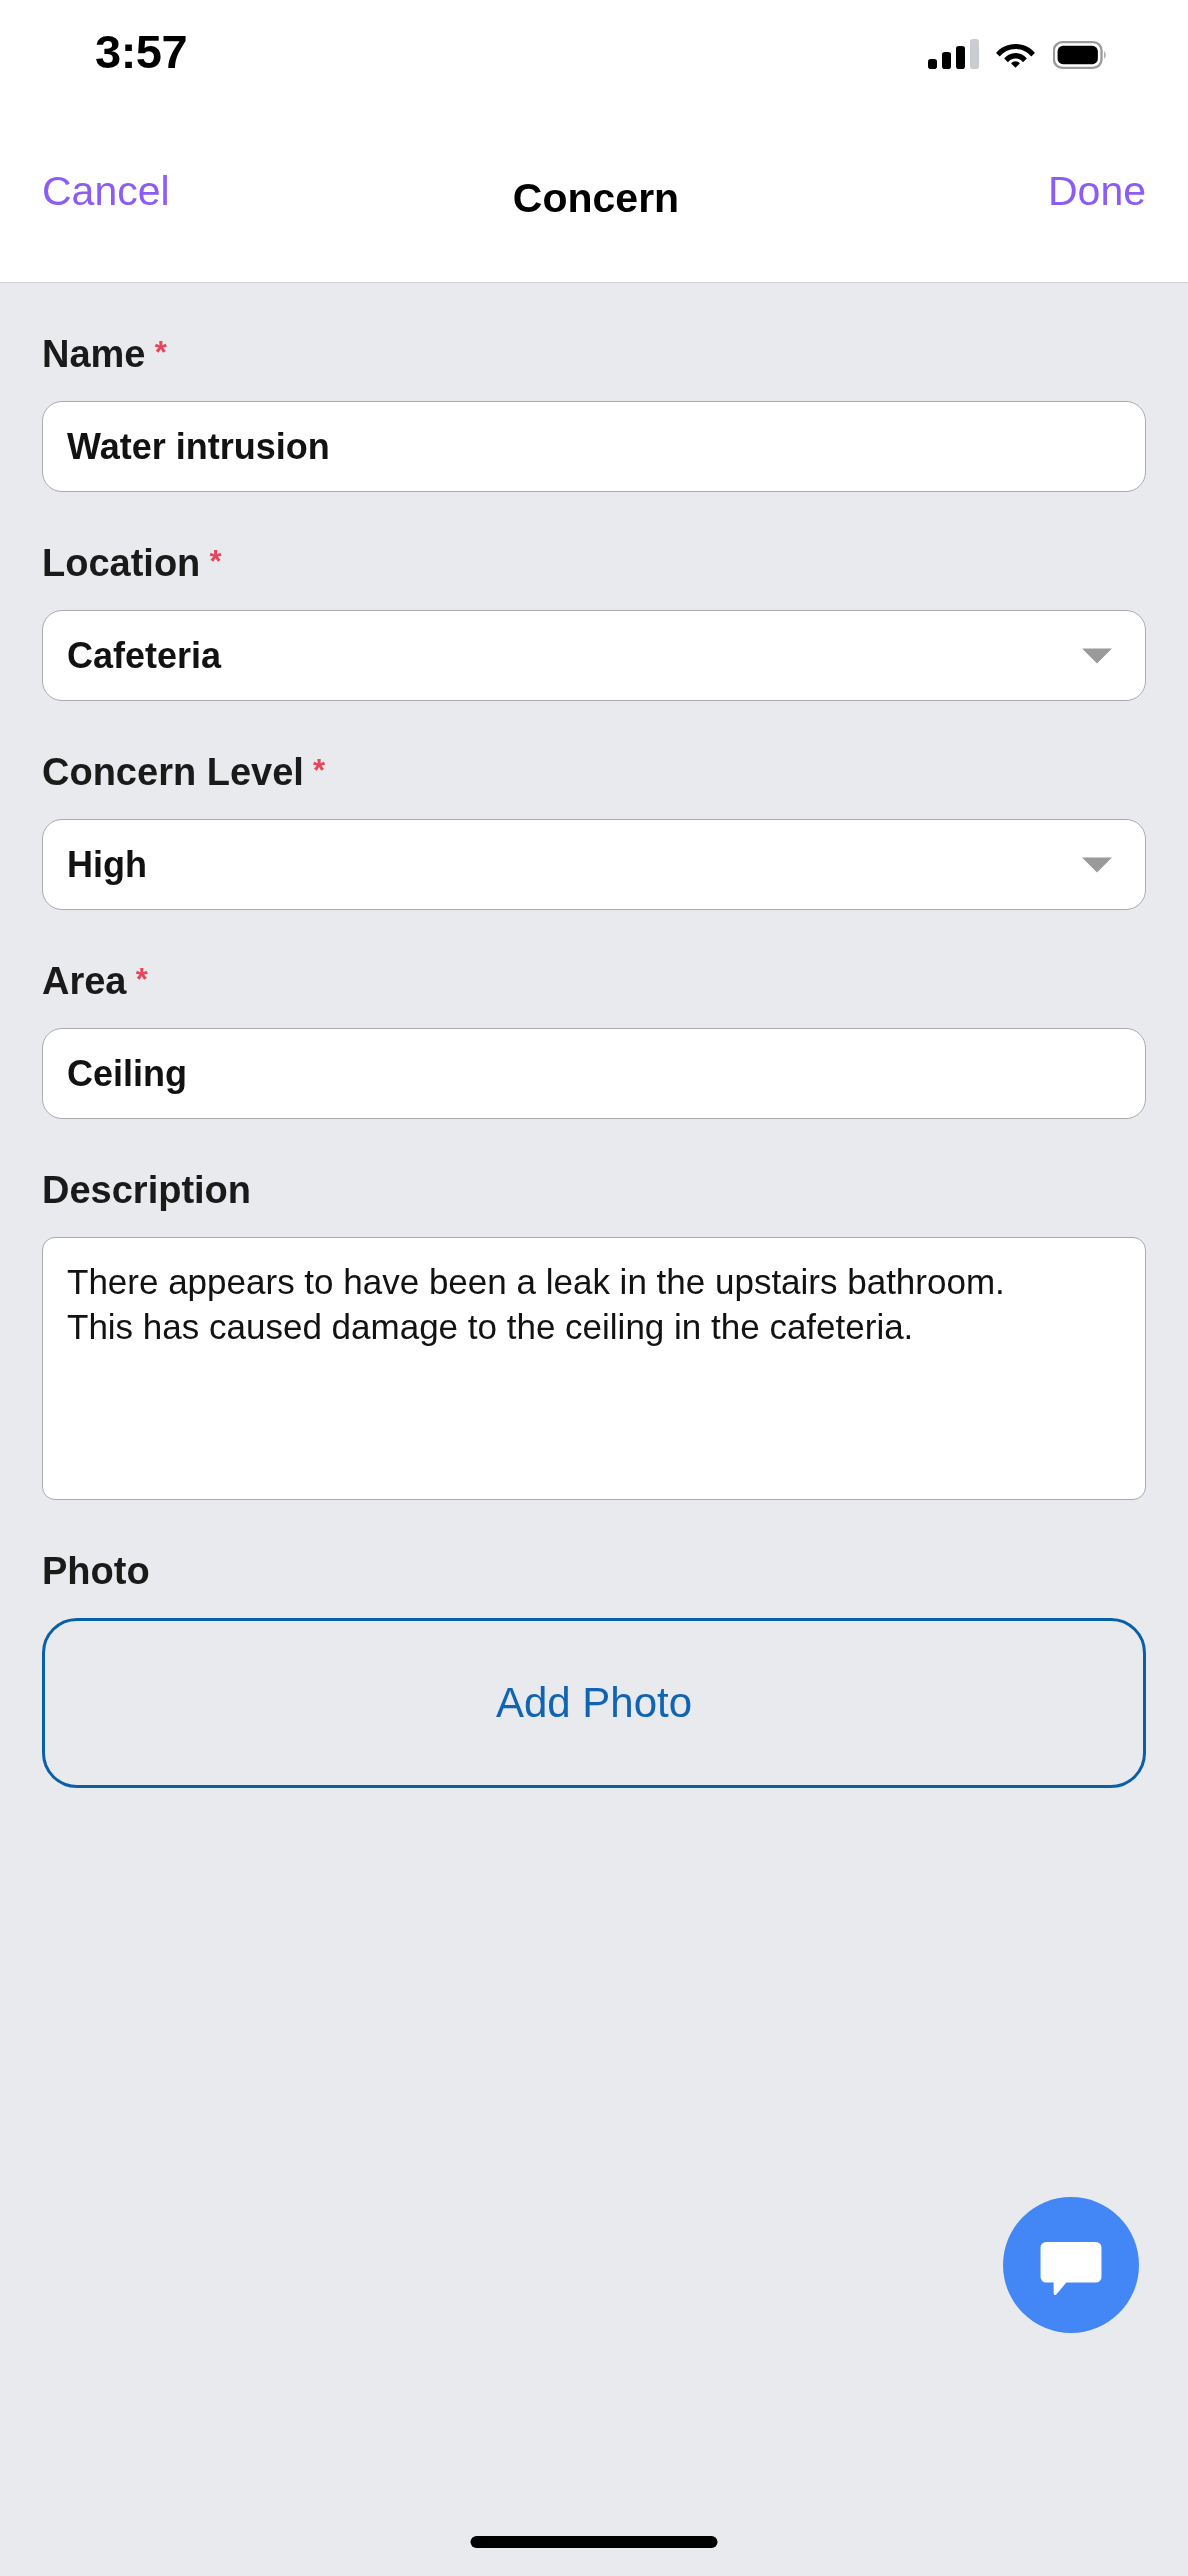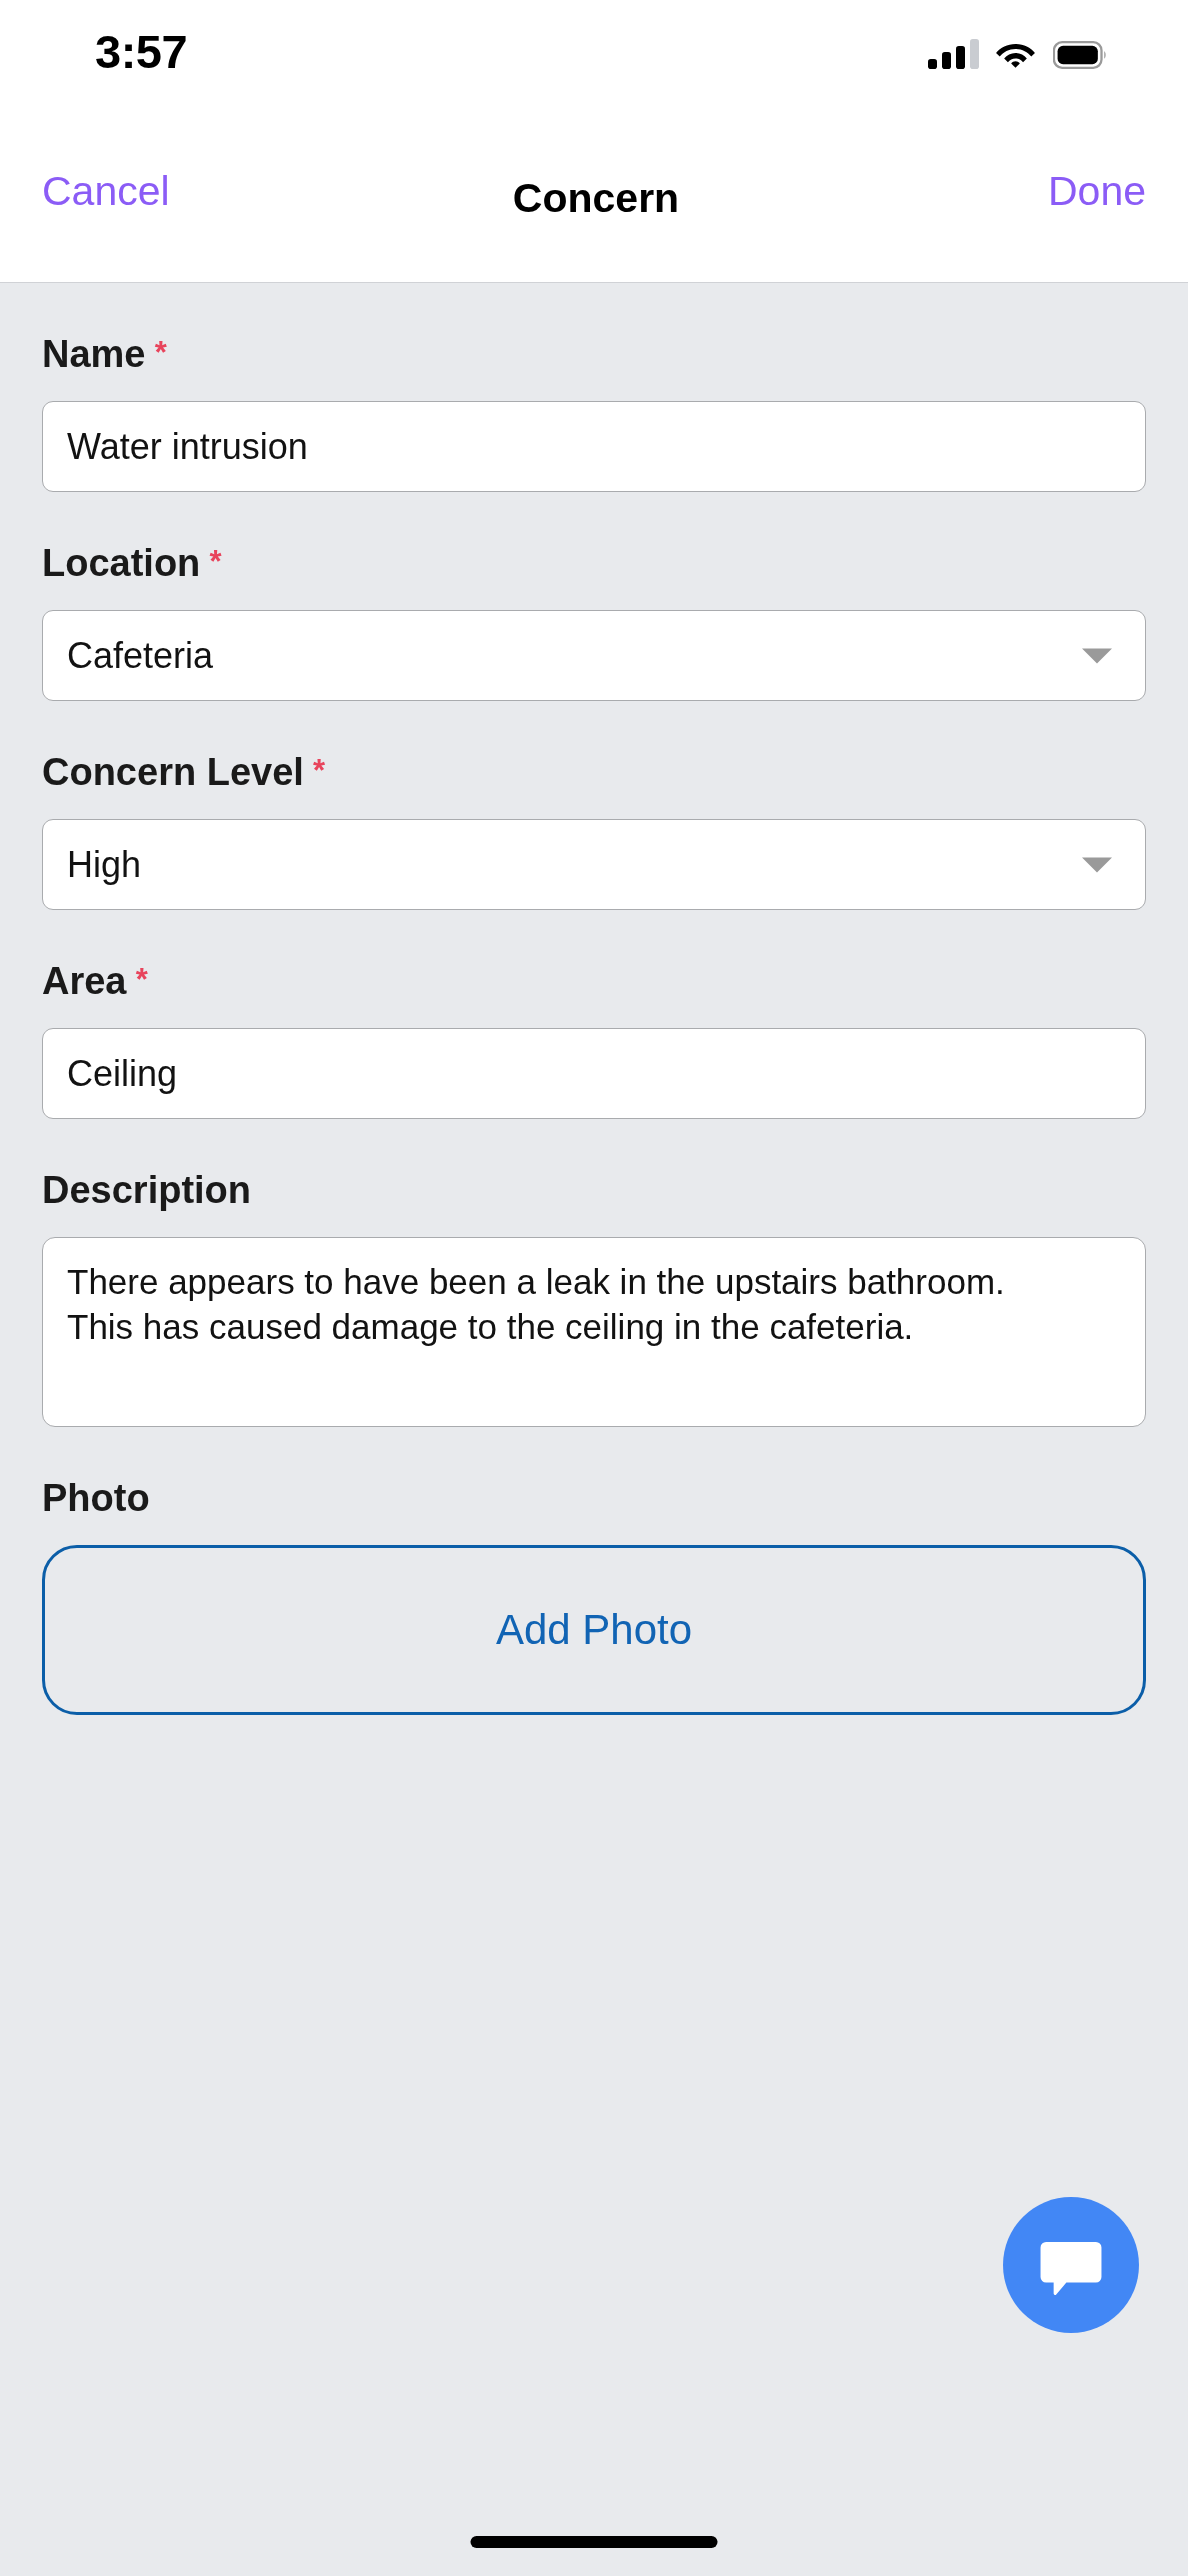--- a/index.html
+++ b/index.html
@@ -116,44 +116,45 @@
     line-height: 1;
     position: relative;
     top: 1.8px;
   }
 
   .text-input {
     position: relative;
     height: 91px;
     background: #ffffff;
     border: 1.8px solid #a9abae;
-    border-radius: 11px;
+    border-radius: 20px;
     display: flex;
     align-items: center;
     padding: 0 24px;
+    font-weight: bold;
   }
   .text-input .value {
     font-size: 36px;
     color: #121212;
     line-height: 1;
   }
 
   .dropdown .caret {
     position: absolute;
     right: 33px;
     top: 50%;
     transform: translateY(-50%);
     width: 0; height: 0;
     border-left: 15.7px solid transparent;
     border-right: 15.7px solid transparent;
     border-top: 15.7px solid #9a9a9a;
   }
 
   .textarea-box {
-    height: 190px;
+    height: 263px;
     background: #ffffff;
     border: 1.8px solid #a9abae;
     border-radius: 13px;
     padding: 22px 24px;
   }
   .textarea-box .value {
     font-size: 35px;
     color: #121212;
     line-height: 1.28;
     white-space: pre-line;

